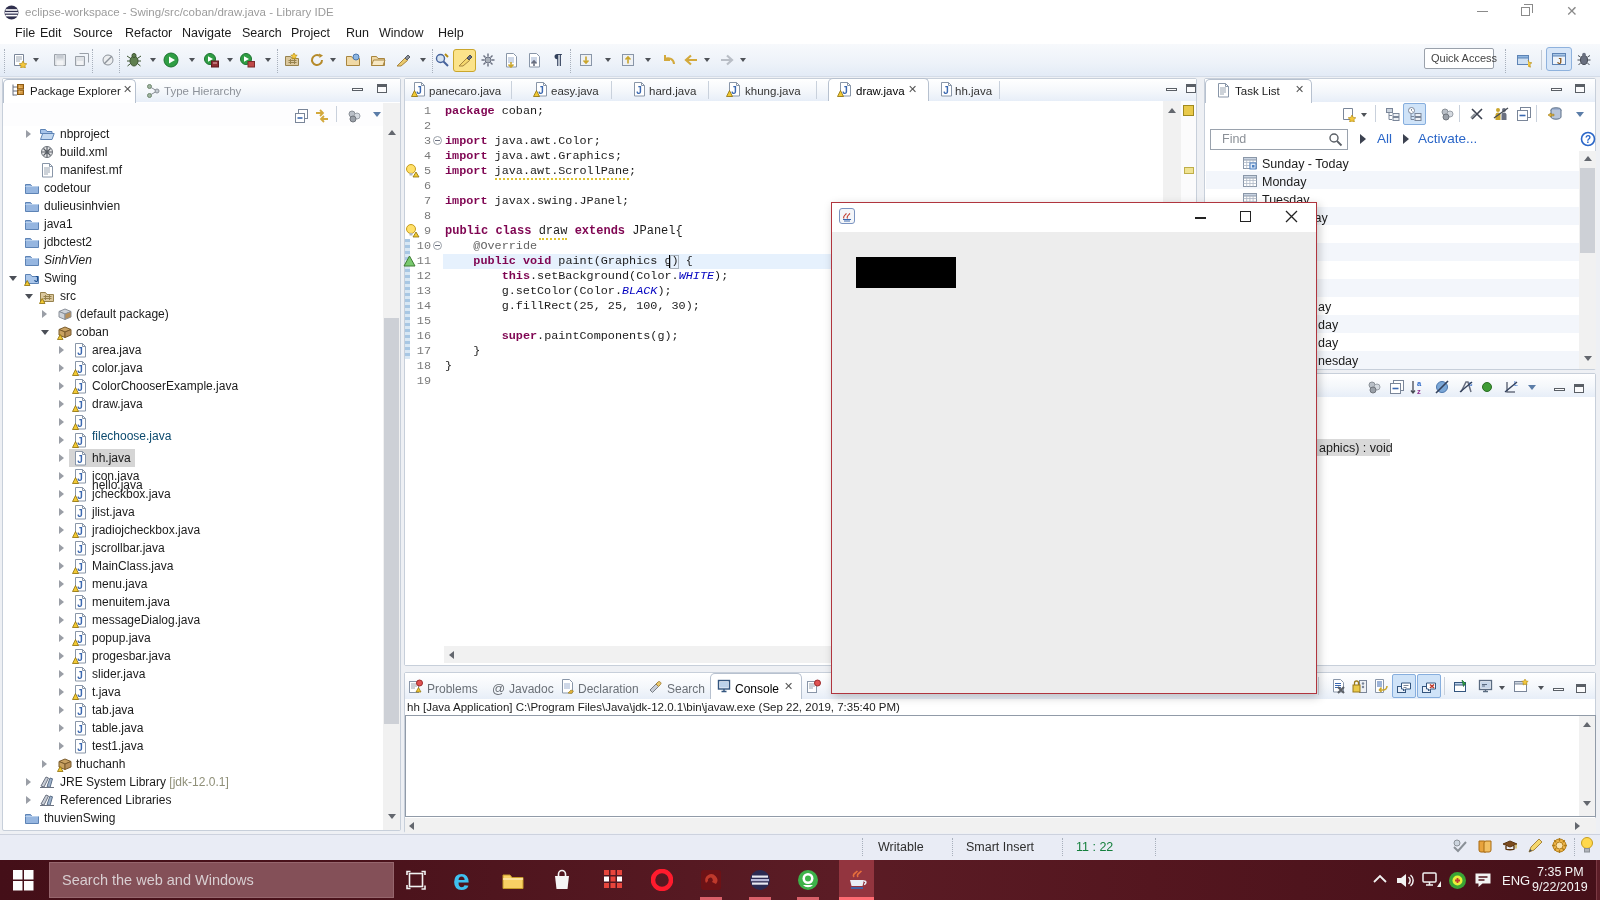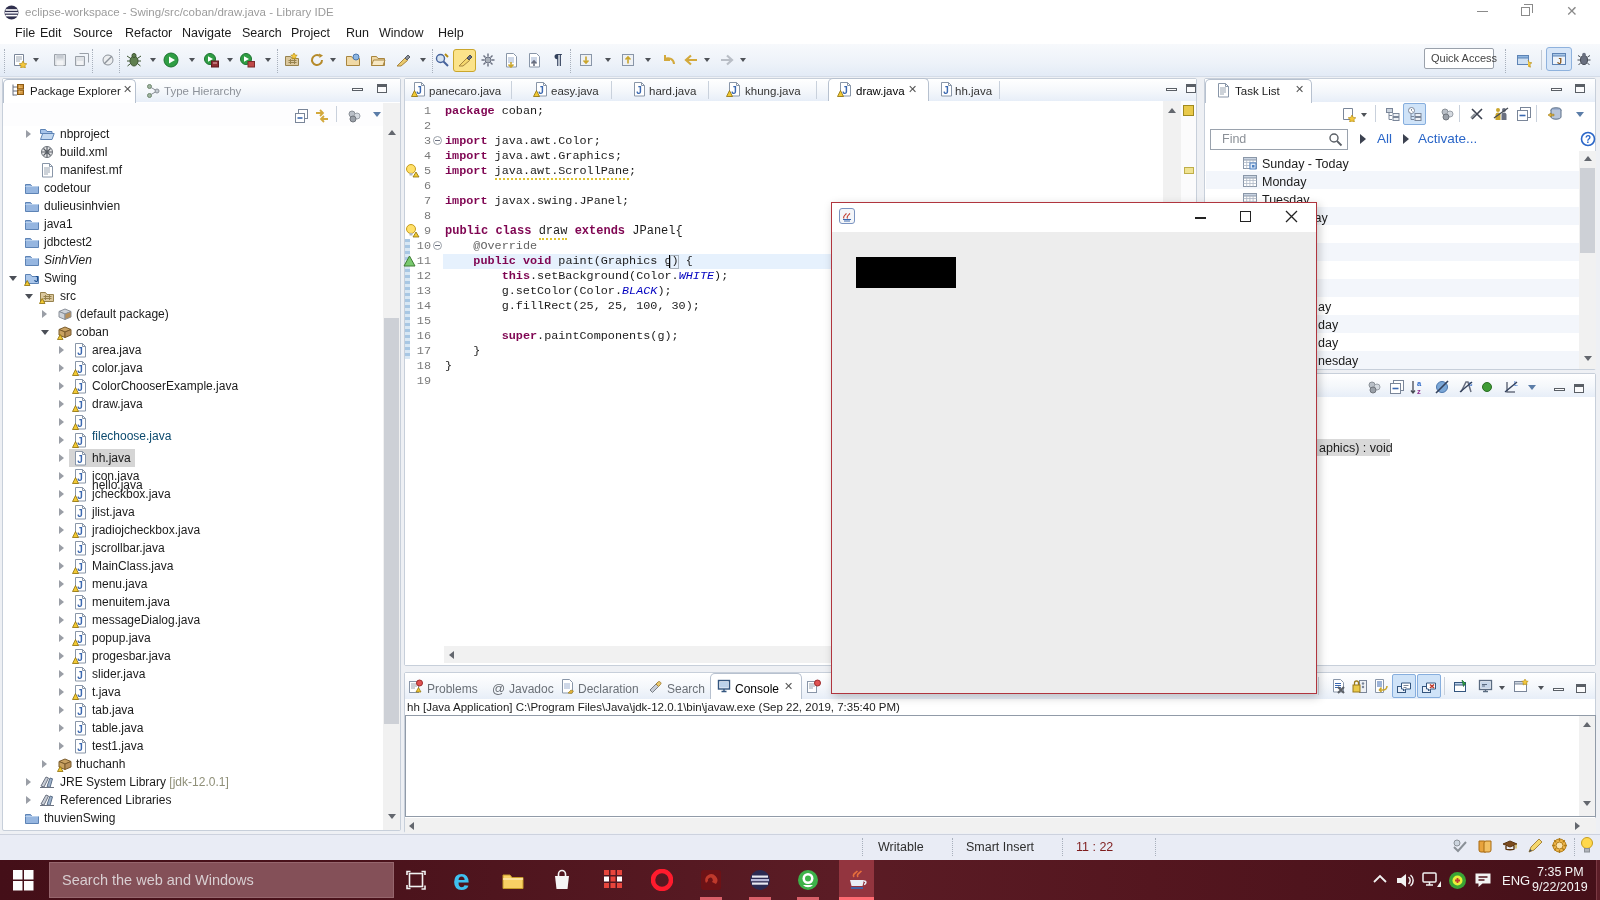--- a/index.html
+++ b/index.html
@@ -862,21 +862,21 @@
 <div class="a" style="left:405px;top:715px;width:1191px;height:102px;background:#fff;border:1px solid #919ba8"></div>
 <div class="a sb" style="left:1579px;top:716px;width:16px;height:100px"></div>
 <div class="a arr-u" style="left:1583px;top:722px"></div>
 <div class="a arr-d" style="left:1583px;top:801px"></div>
 <div class="a sb" style="left:405px;top:818px;width:1191px;height:15px"></div>
 <div class="a arr-l" style="left:409px;top:822px"></div>
 <div class="a arr-r" style="left:1575px;top:822px"></div>
 <div class="a" style="left:0;top:834px;width:1600px;height:26px;background:#e9ecf5;border-top:1px solid #cdd2de"></div>
 <div class="a" style="left:878px;top:840px;font-size:12.5px;color:#2e2e2e;white-space:pre;">Writable</div>
 <div class="a" style="left:966px;top:840px;font-size:12.5px;color:#2e2e2e;white-space:pre;">Smart Insert</div>
-<div class="a" style="left:1076px;top:840px;font-size:12.5px;color:#7f1d1d;white-space:pre;">11 : 22</div>
+<div class="a" style="left:1076px;top:840px;font-size:12.5px;color:#15803d;white-space:pre;">11 : 22</div>
 <div class="a sepd" style="left:862px;top:838px;height:18px"></div>
 <div class="a sepd" style="left:952px;top:838px;height:18px"></div>
 <div class="a sepd" style="left:1062px;top:838px;height:18px"></div>
 <div class="a sepd" style="left:1155px;top:838px;height:18px"></div>
 <svg class="a" style="left:1452px;top:838px;" width="16" height="16" viewBox="0 0 16 16">
     <path d="M2 9 l4 4 8-9" fill="none" stroke="#8a9097" stroke-width="2"></path>
     <circle cx="5" cy="5" r="3" fill="#cdd5df" stroke="#8a9097"></circle>
   </svg>
 <svg class="a" style="left:1477px;top:838px;" width="16" height="16" viewBox="0 0 16 16">
     <path d="M2 3 h5 a2 2 0 0 1 2 2 v9 h-5 a2 2 0 0 1 -2-2z" fill="#e8a33d" stroke="#a86a12"></path>

